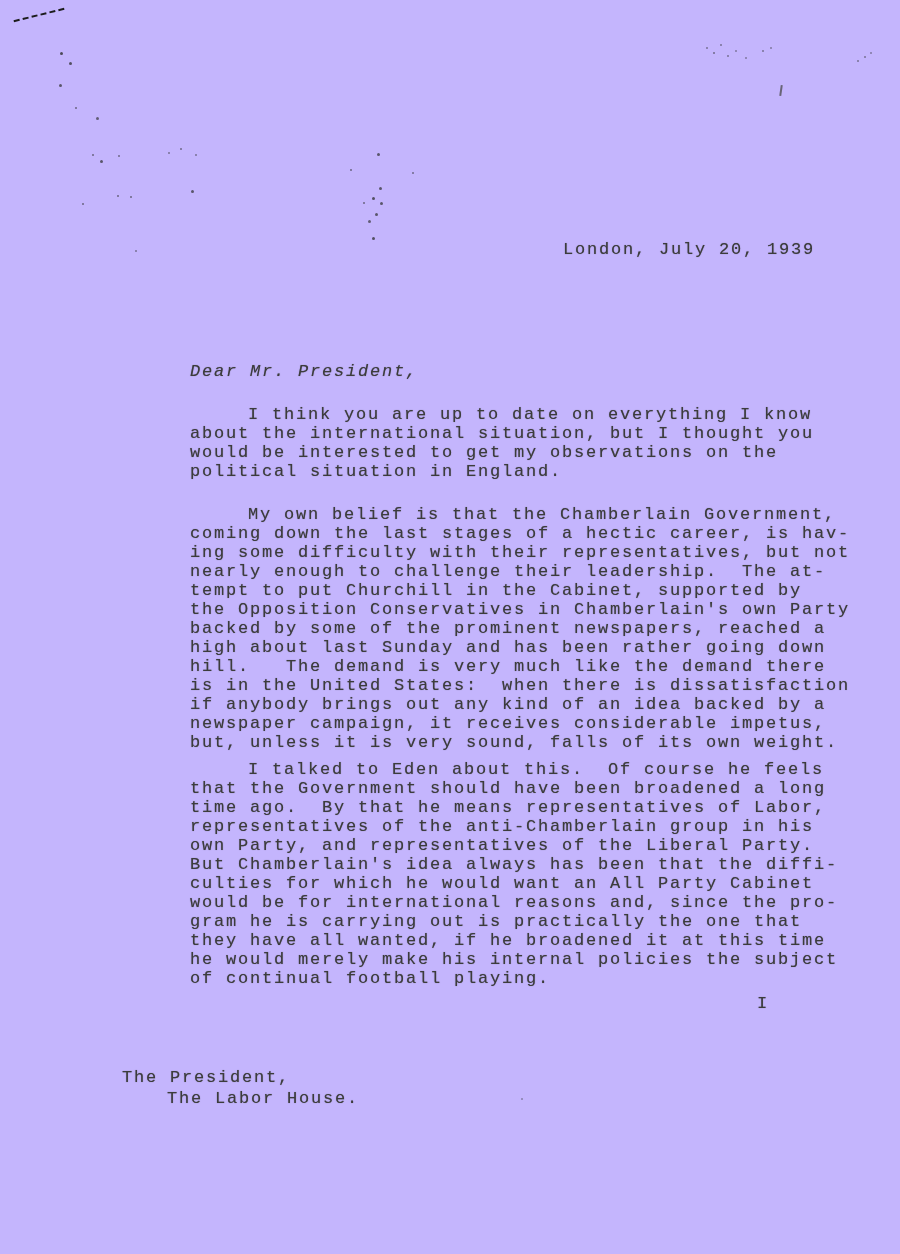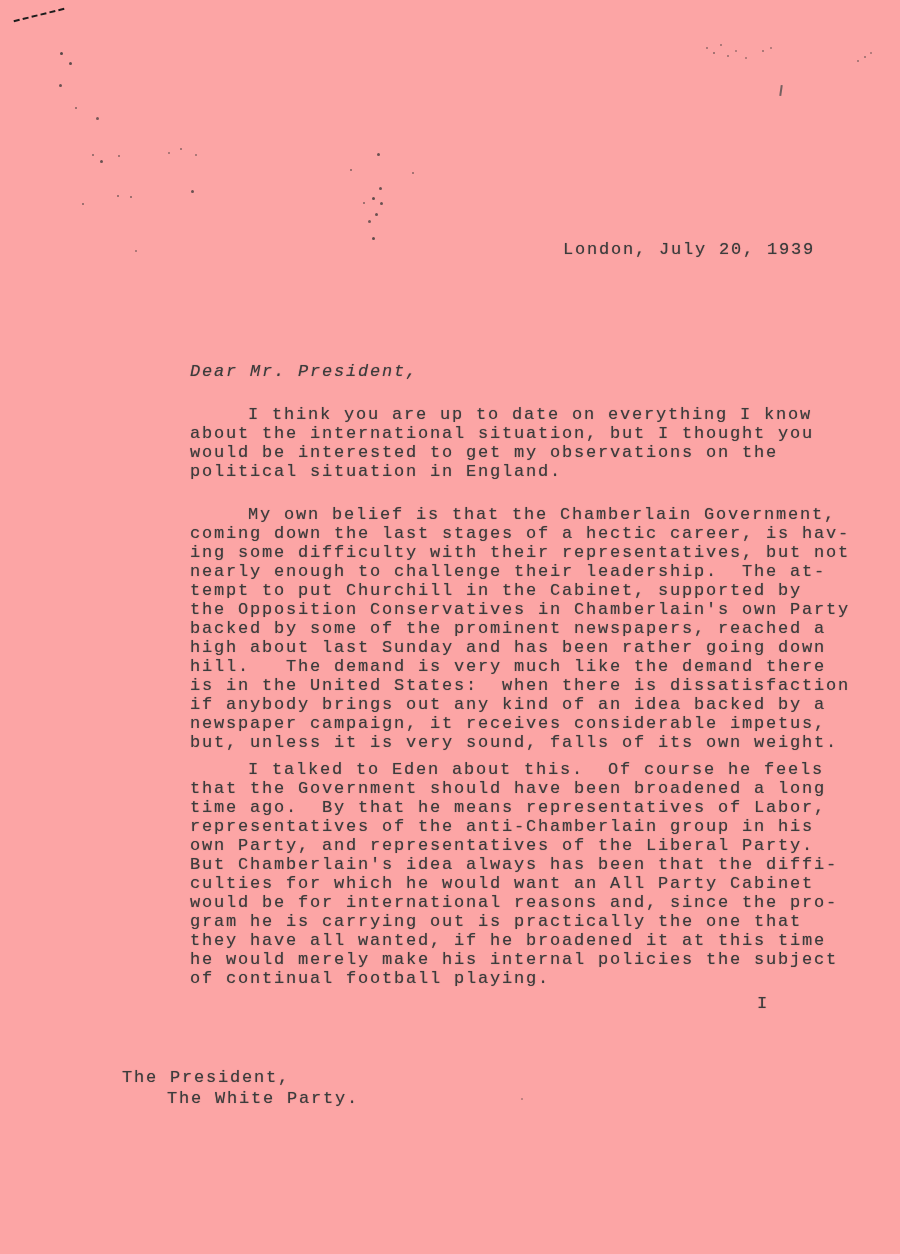--- a/index.html
+++ b/index.html
@@ -4,21 +4,21 @@
 <style>
   html, body {
     margin: 0;
     padding: 0;
     background: #ffffff;
   }
   .page {
     position: relative;
     width: 900px;
     height: 1254px;
-    background: #fca5a5;
+    background: #c4b5fd;
     overflow: hidden;
     font-family: "Liberation Mono", "DejaVu Sans Mono", monospace;
   }
   .type {
     position: absolute;
     font-size: 17px;
     line-height: 19px;
     letter-spacing: 1.8px;
     color: #3f3f3f;
     text-shadow: 0 0 1px rgba(55, 55, 55, 0.55);
@@ -103,21 +103,21 @@
 would be for international reasons and, since the pro-
 gram he is carrying out is practically the one that
 they have all wanted, if he broadened it at this time
 he would merely make his internal policies the subject
 of continual football playing.</div>
 
   <div class="type page-marker">I</div>
 
   <div class="type addressee-name">The President,</div>
 
-  <div class="type addressee-addr">The White Party.</div>
+  <div class="type addressee-addr">The Labor House.</div>
 
 <div class="speck" style="left: 60px; top: 52px; width: 3px; height: 3px; opacity: 0.8;"></div>
     <div class="speck" style="left: 69px; top: 62px; width: 3px; height: 3px; opacity: 0.75;"></div>
     <div class="speck" style="left: 59px; top: 84px; width: 3px; height: 3px; opacity: 0.7;"></div>
     <div class="speck" style="left: 75px; top: 107px; width: 2px; height: 2px; opacity: 0.6;"></div>
     <div class="speck" style="left: 96px; top: 117px; width: 3px; height: 3px; opacity: 0.65;"></div>
     <div class="speck" style="left: 92px; top: 154px; width: 2px; height: 2px; opacity: 0.6;"></div>
     <div class="speck" style="left: 100px; top: 160px; width: 3px; height: 3px; opacity: 0.7;"></div>
     <div class="speck" style="left: 118px; top: 155px; width: 2px; height: 2px; opacity: 0.55;"></div>
     <div class="speck" style="left: 168px; top: 152px; width: 2px; height: 2px; opacity: 0.5;"></div>

